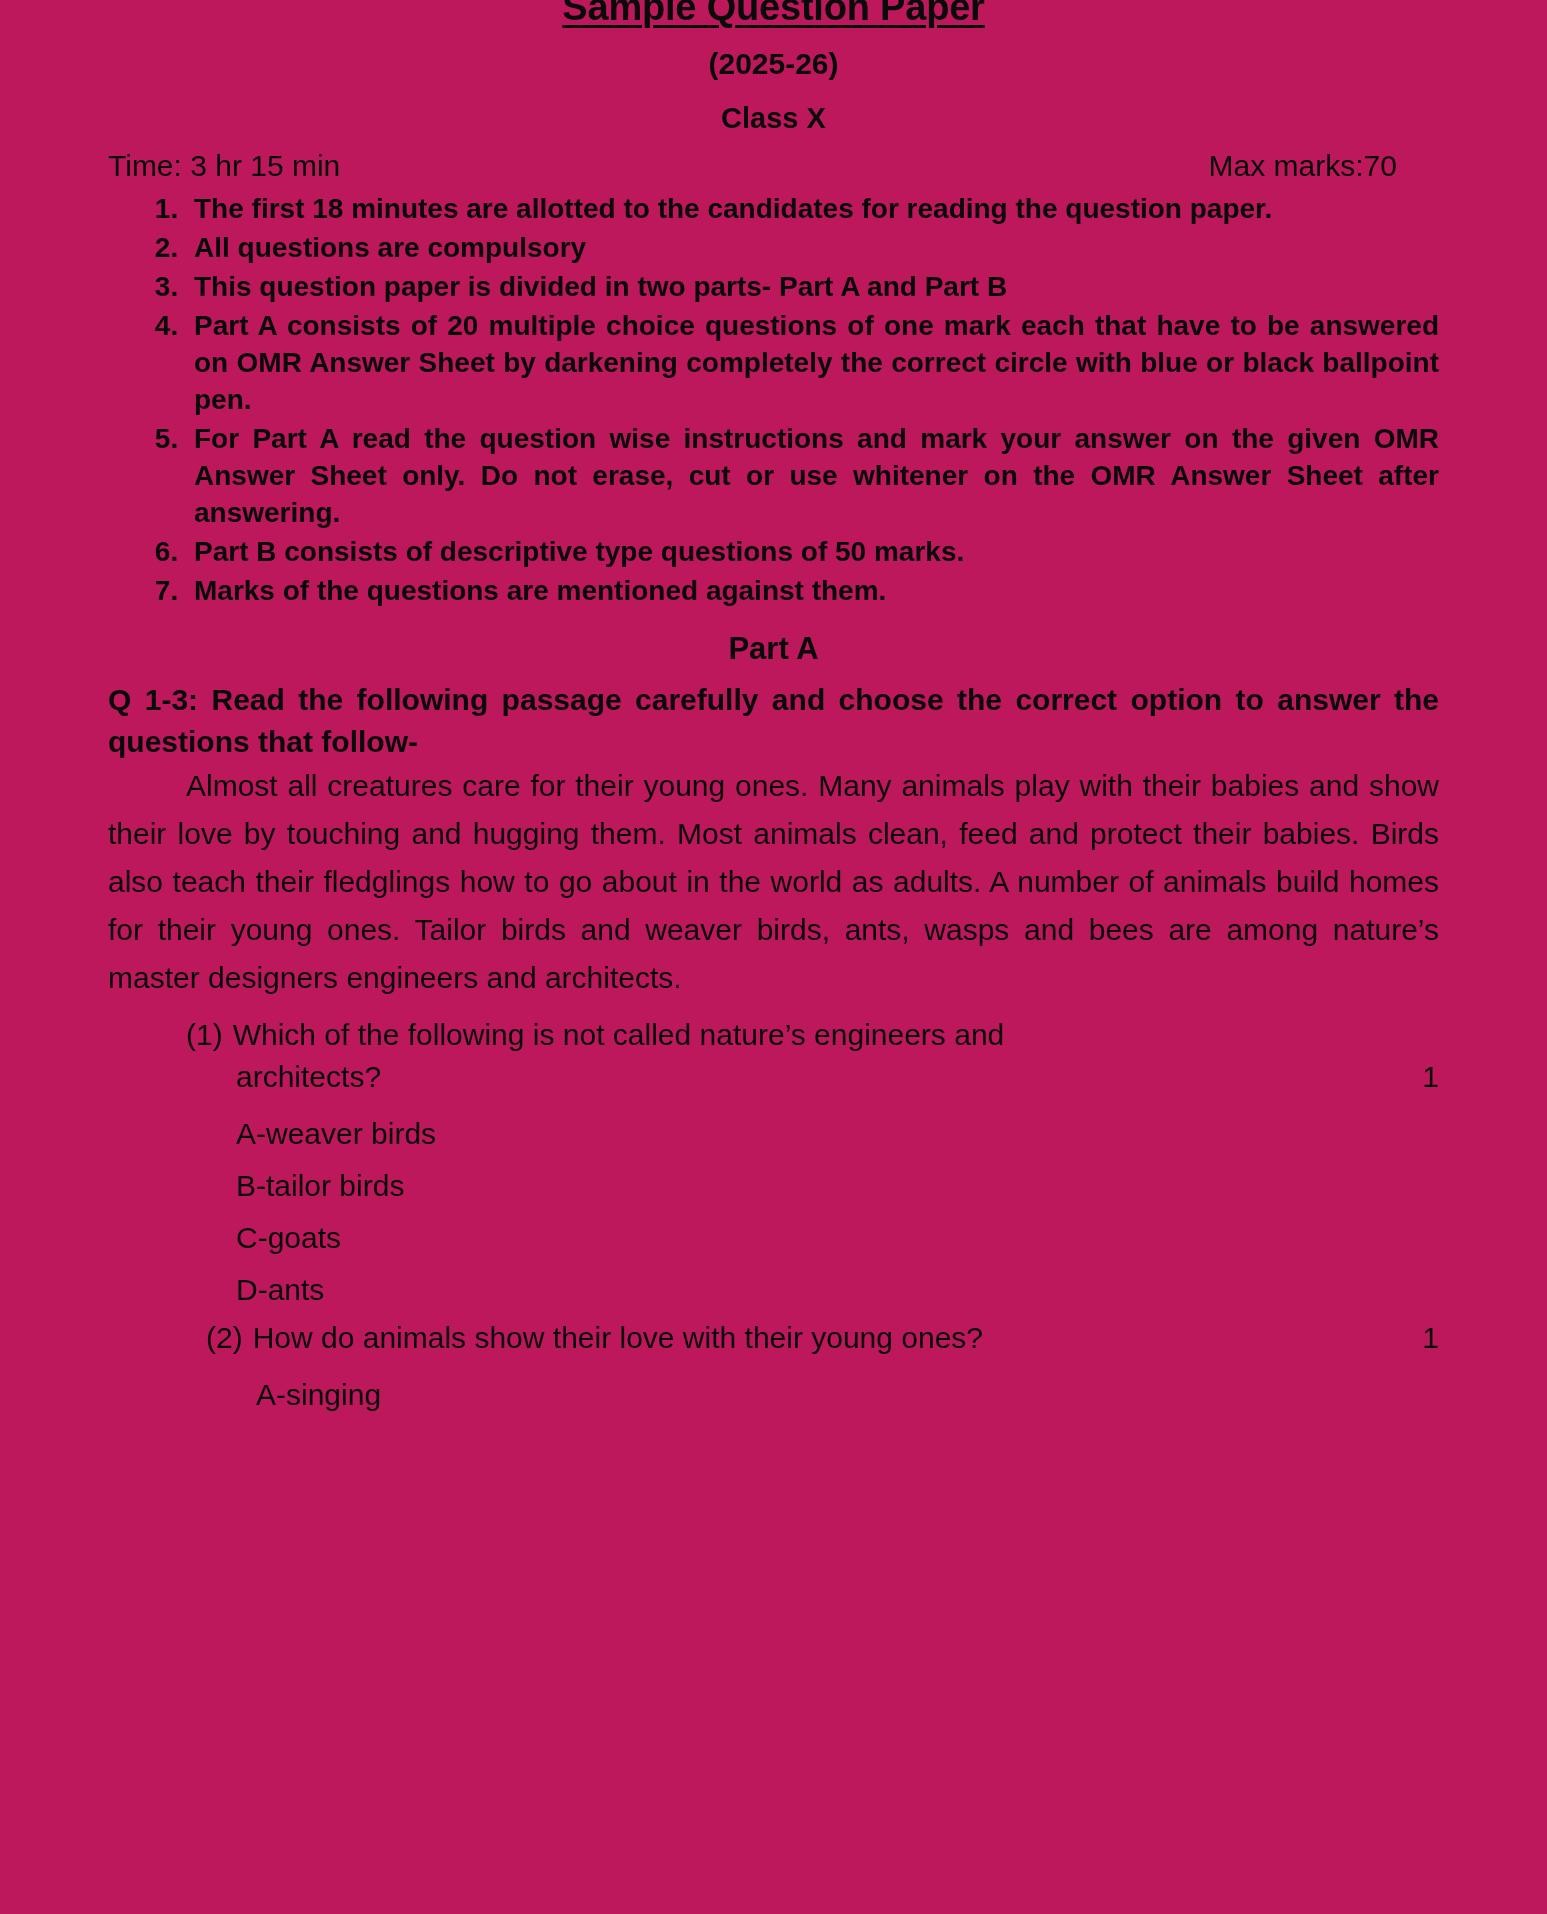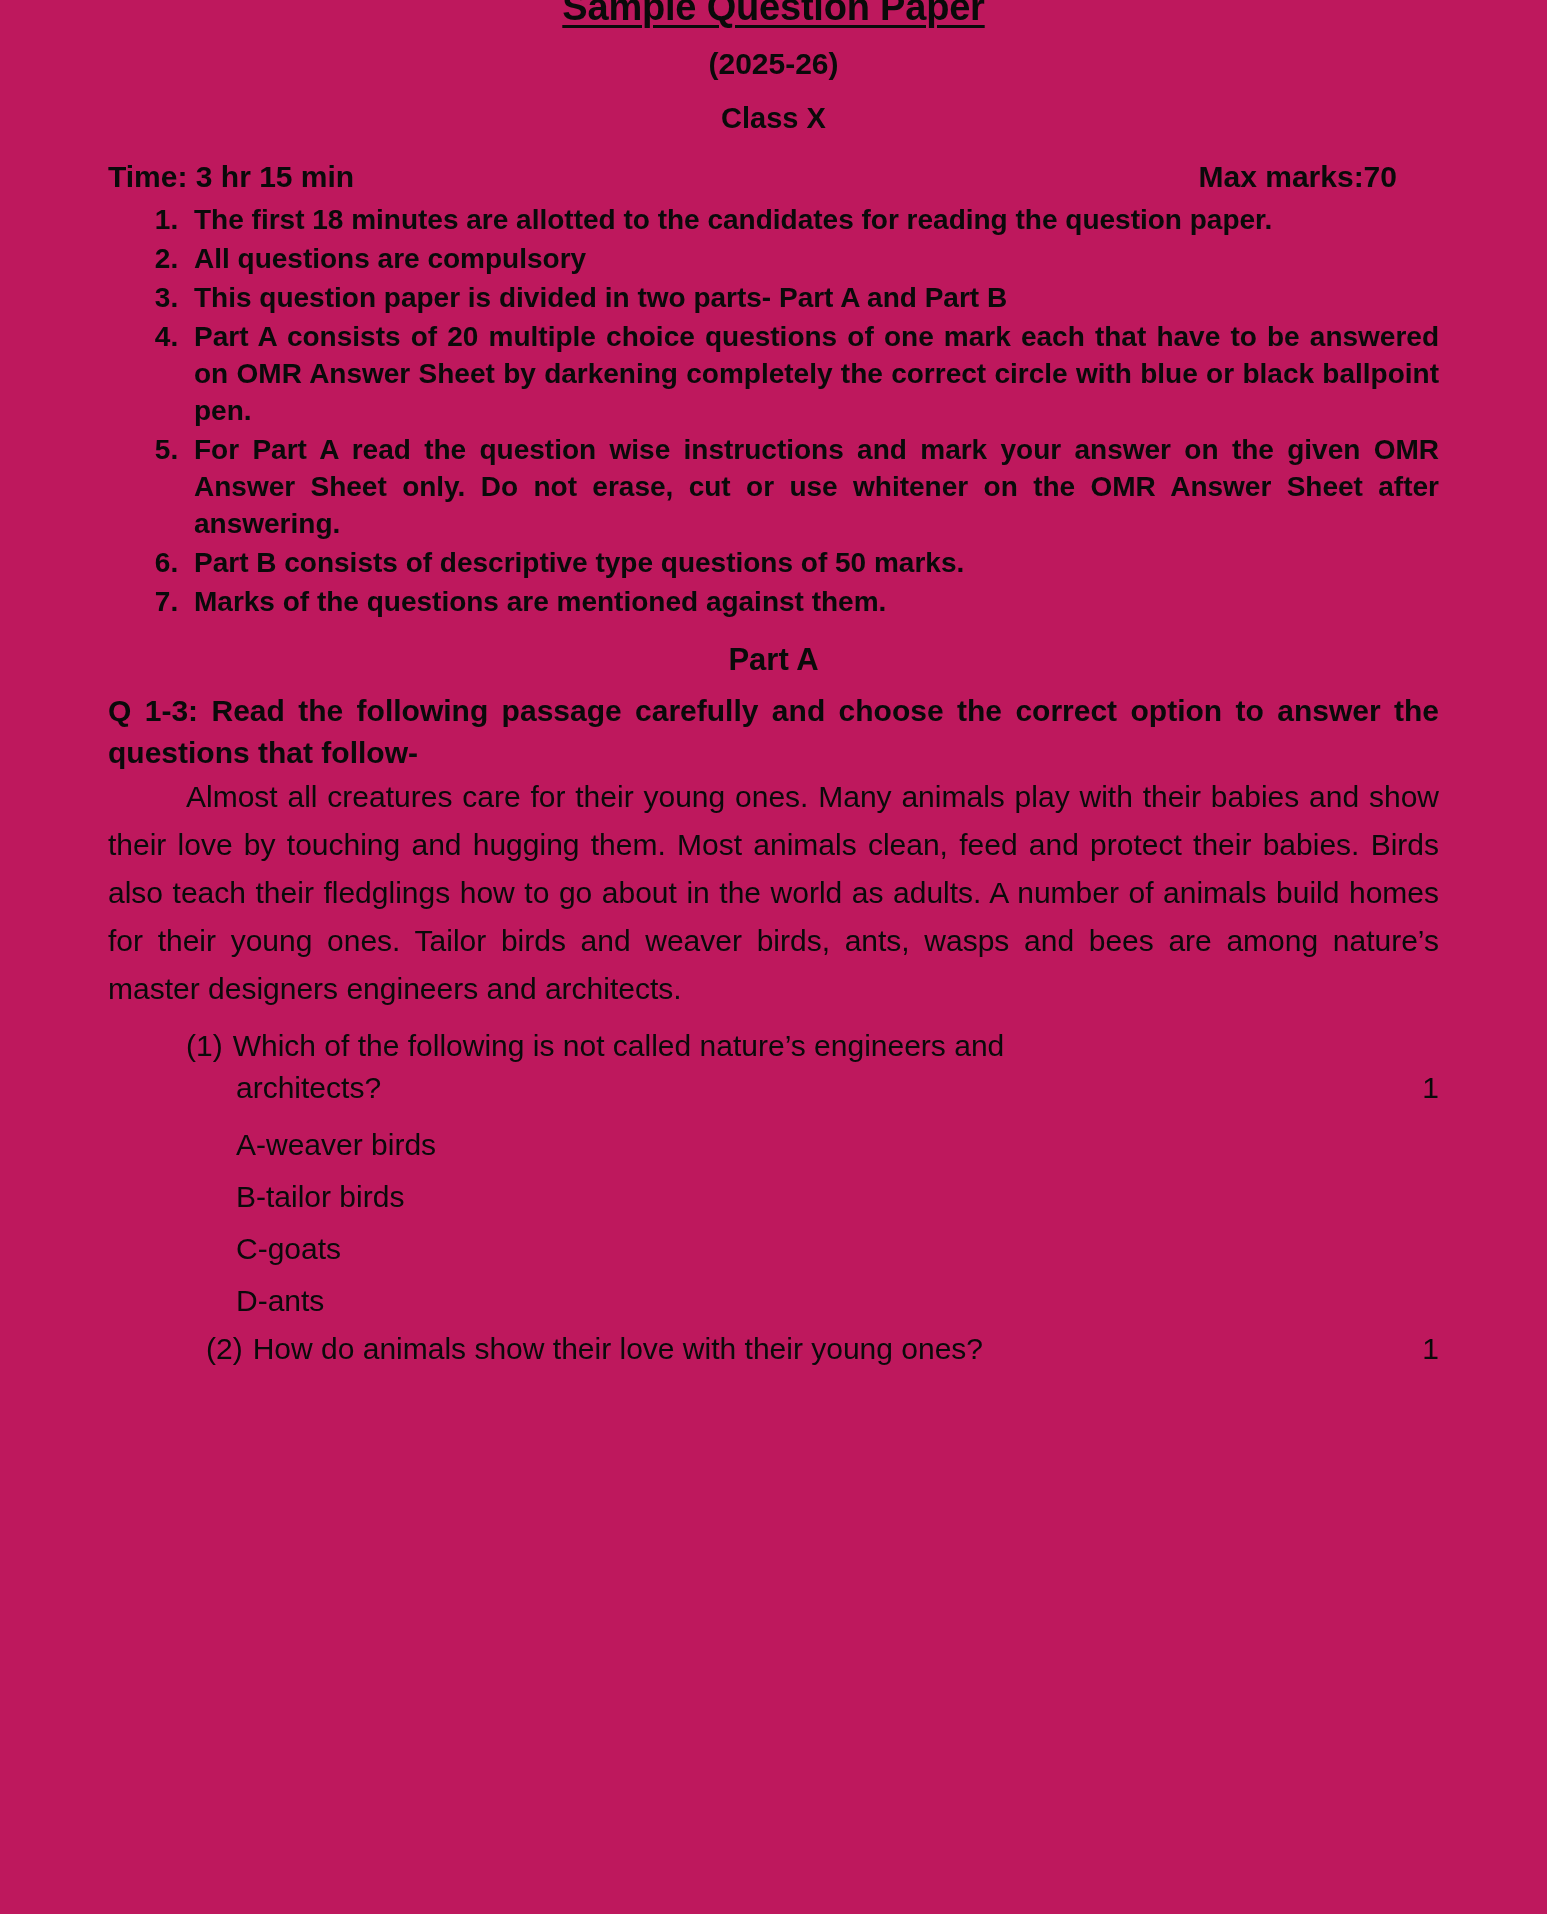--- a/index.html
+++ b/index.html
@@ -50,22 +50,22 @@
     margin: 23px 0 0 0;
   }
   .doc-sub.s2 { margin-top: 25px; font-size: 29px;}
   .doc-sub.s3 { margin-top: 25px; font-size: 29px;}
 
   
   .meta-row {
     display: flex;
     justify-content: space-between;
     align-items: baseline;
-    margin-top: 27px;
-    font-weight: bold;
+    margin-top: 16px;
+    font-weight: normal;
     font-size: 30px;
     padding-right: 42px;
   }
   .meta-row .left { text-align: left; }
   .meta-row .right { text-align: center; }
 
   .gen-instr {
     font-weight: bold;
     font-size: 30px;
     margin-top: 15px;
@@ -236,16 +236,17 @@
       <div class="option">C-goats</div>
       <div class="option">D-ants</div>
     </div>
 
     <div class="mcq q2">
       <div class="qline">
         <div class="qnum">(2)</div>
         <div class="qtext">How do animals show their love with their  young ones?</div>
         <div class="qmark">1</div>
       </div>
+      <div class="option">A-singing</div>
     </div>
 
   </div>
 </div>
 
 </body></html>

